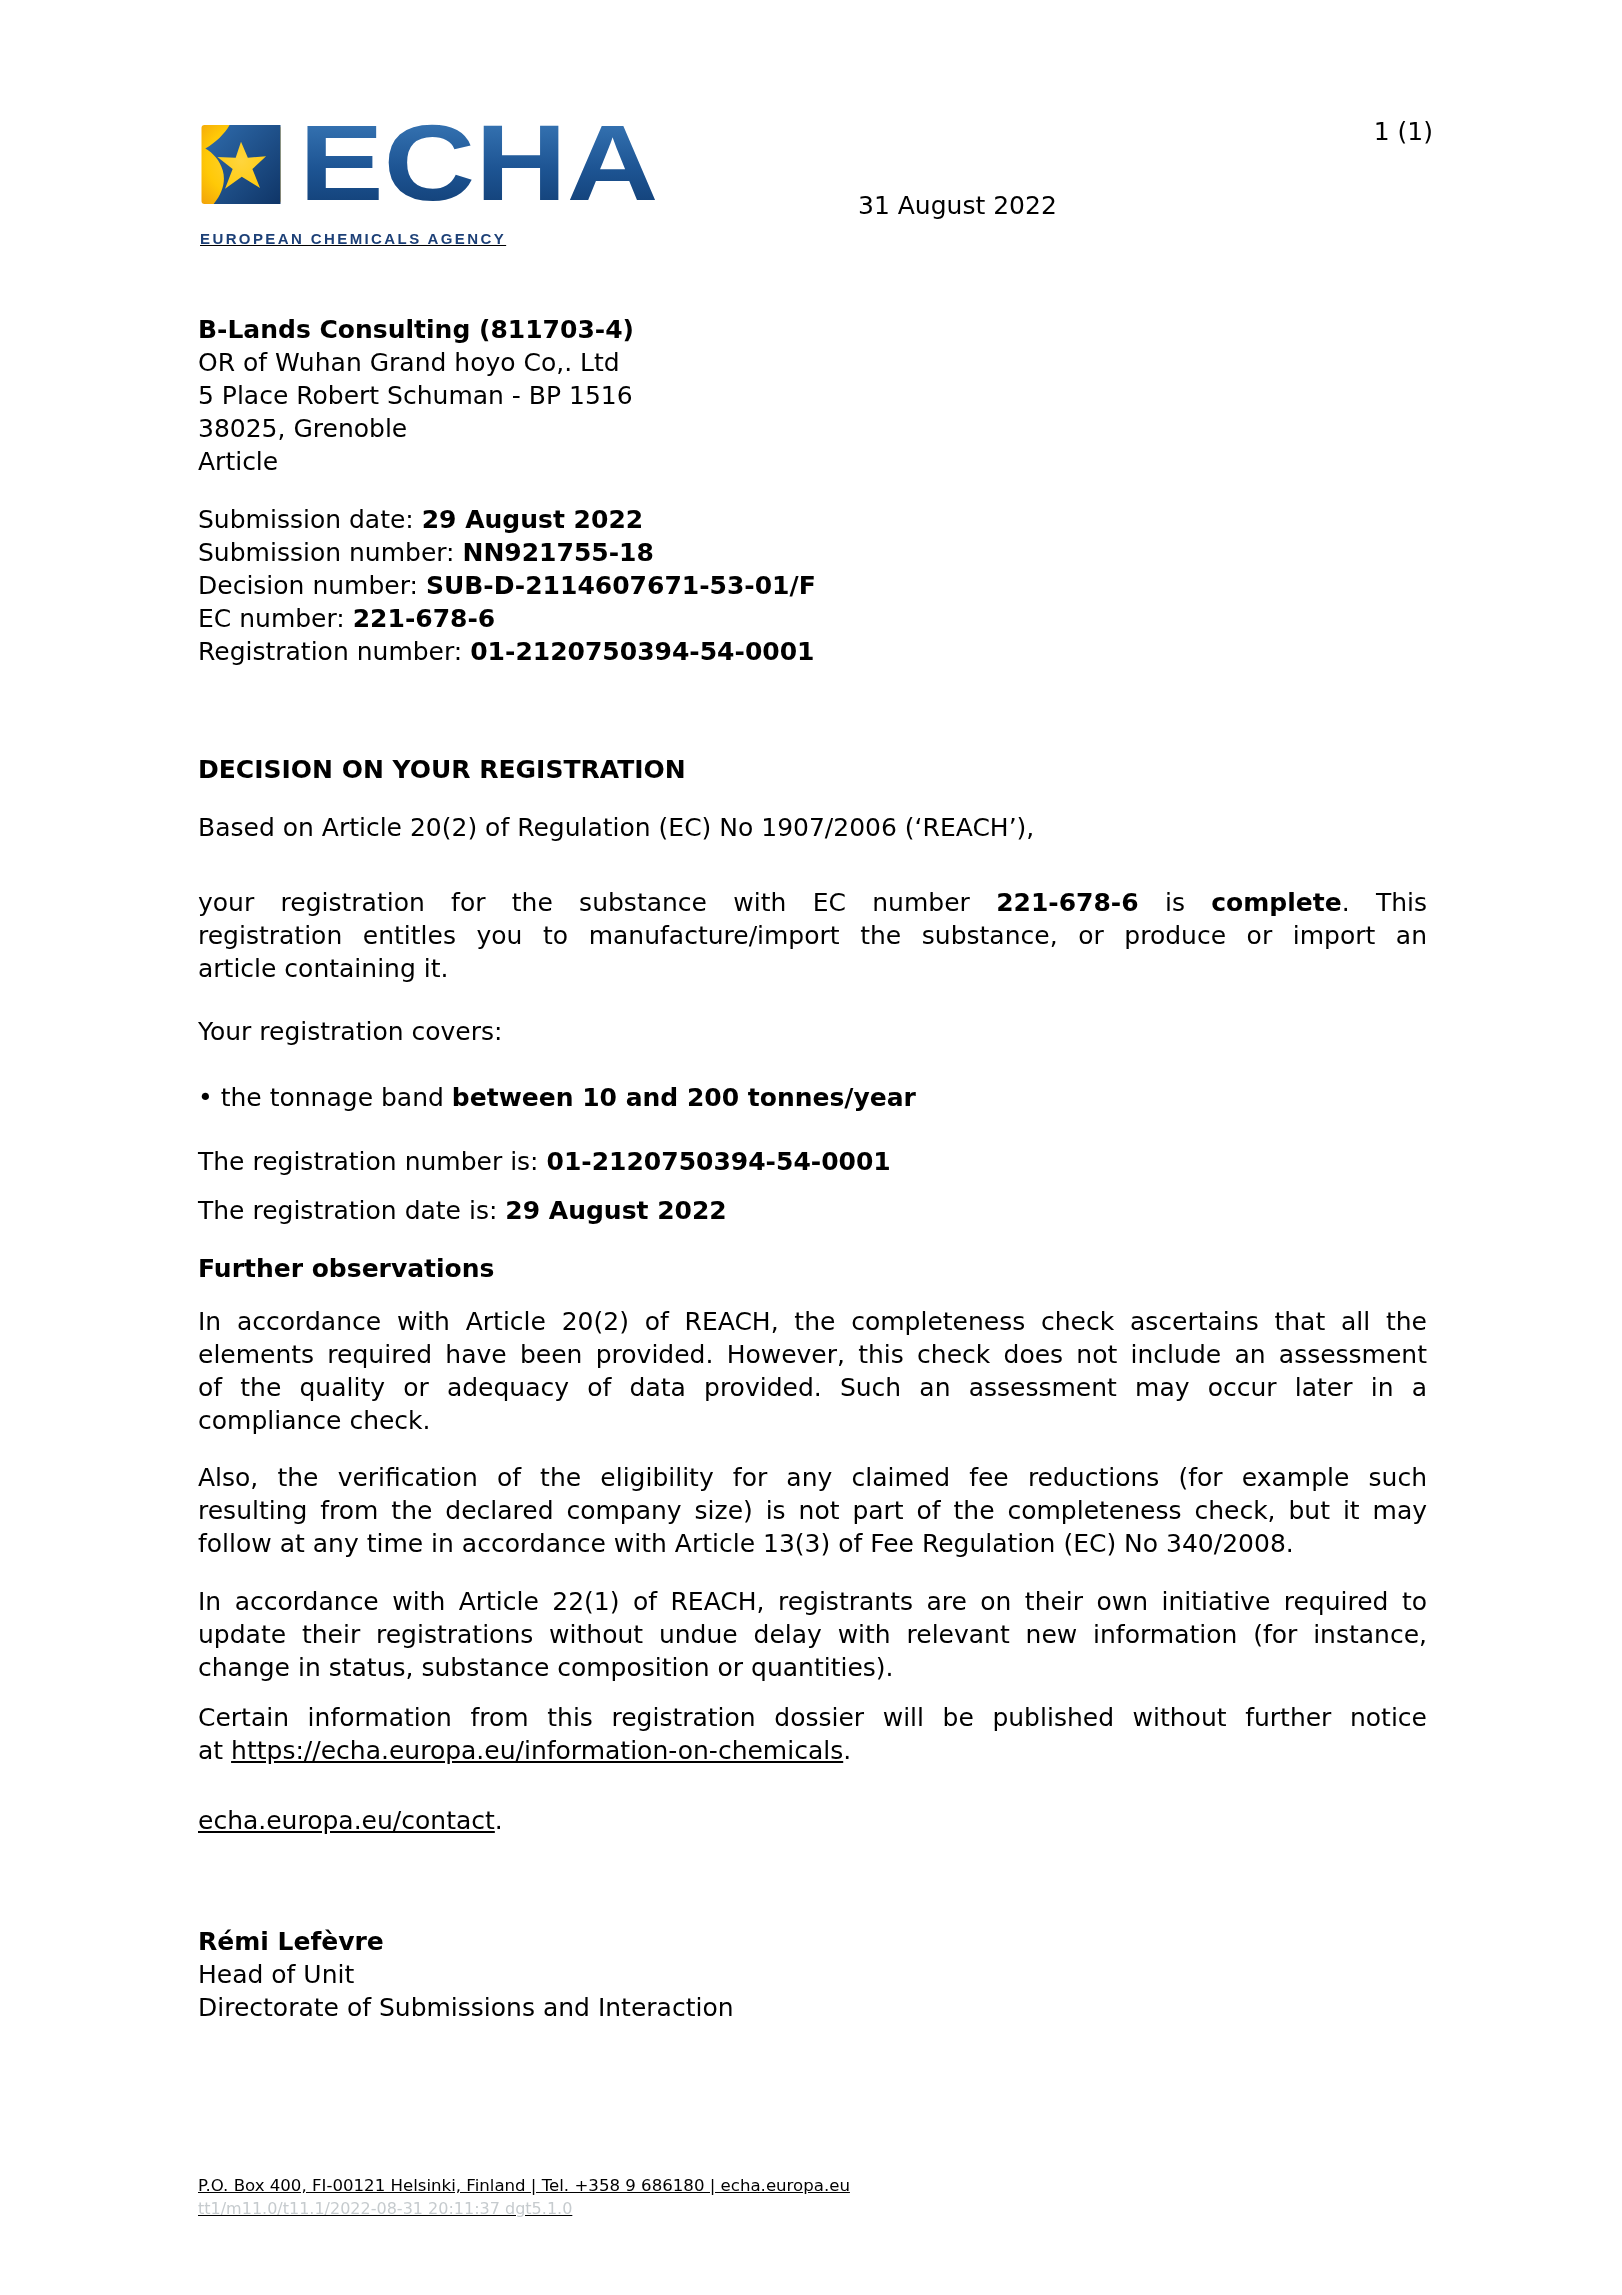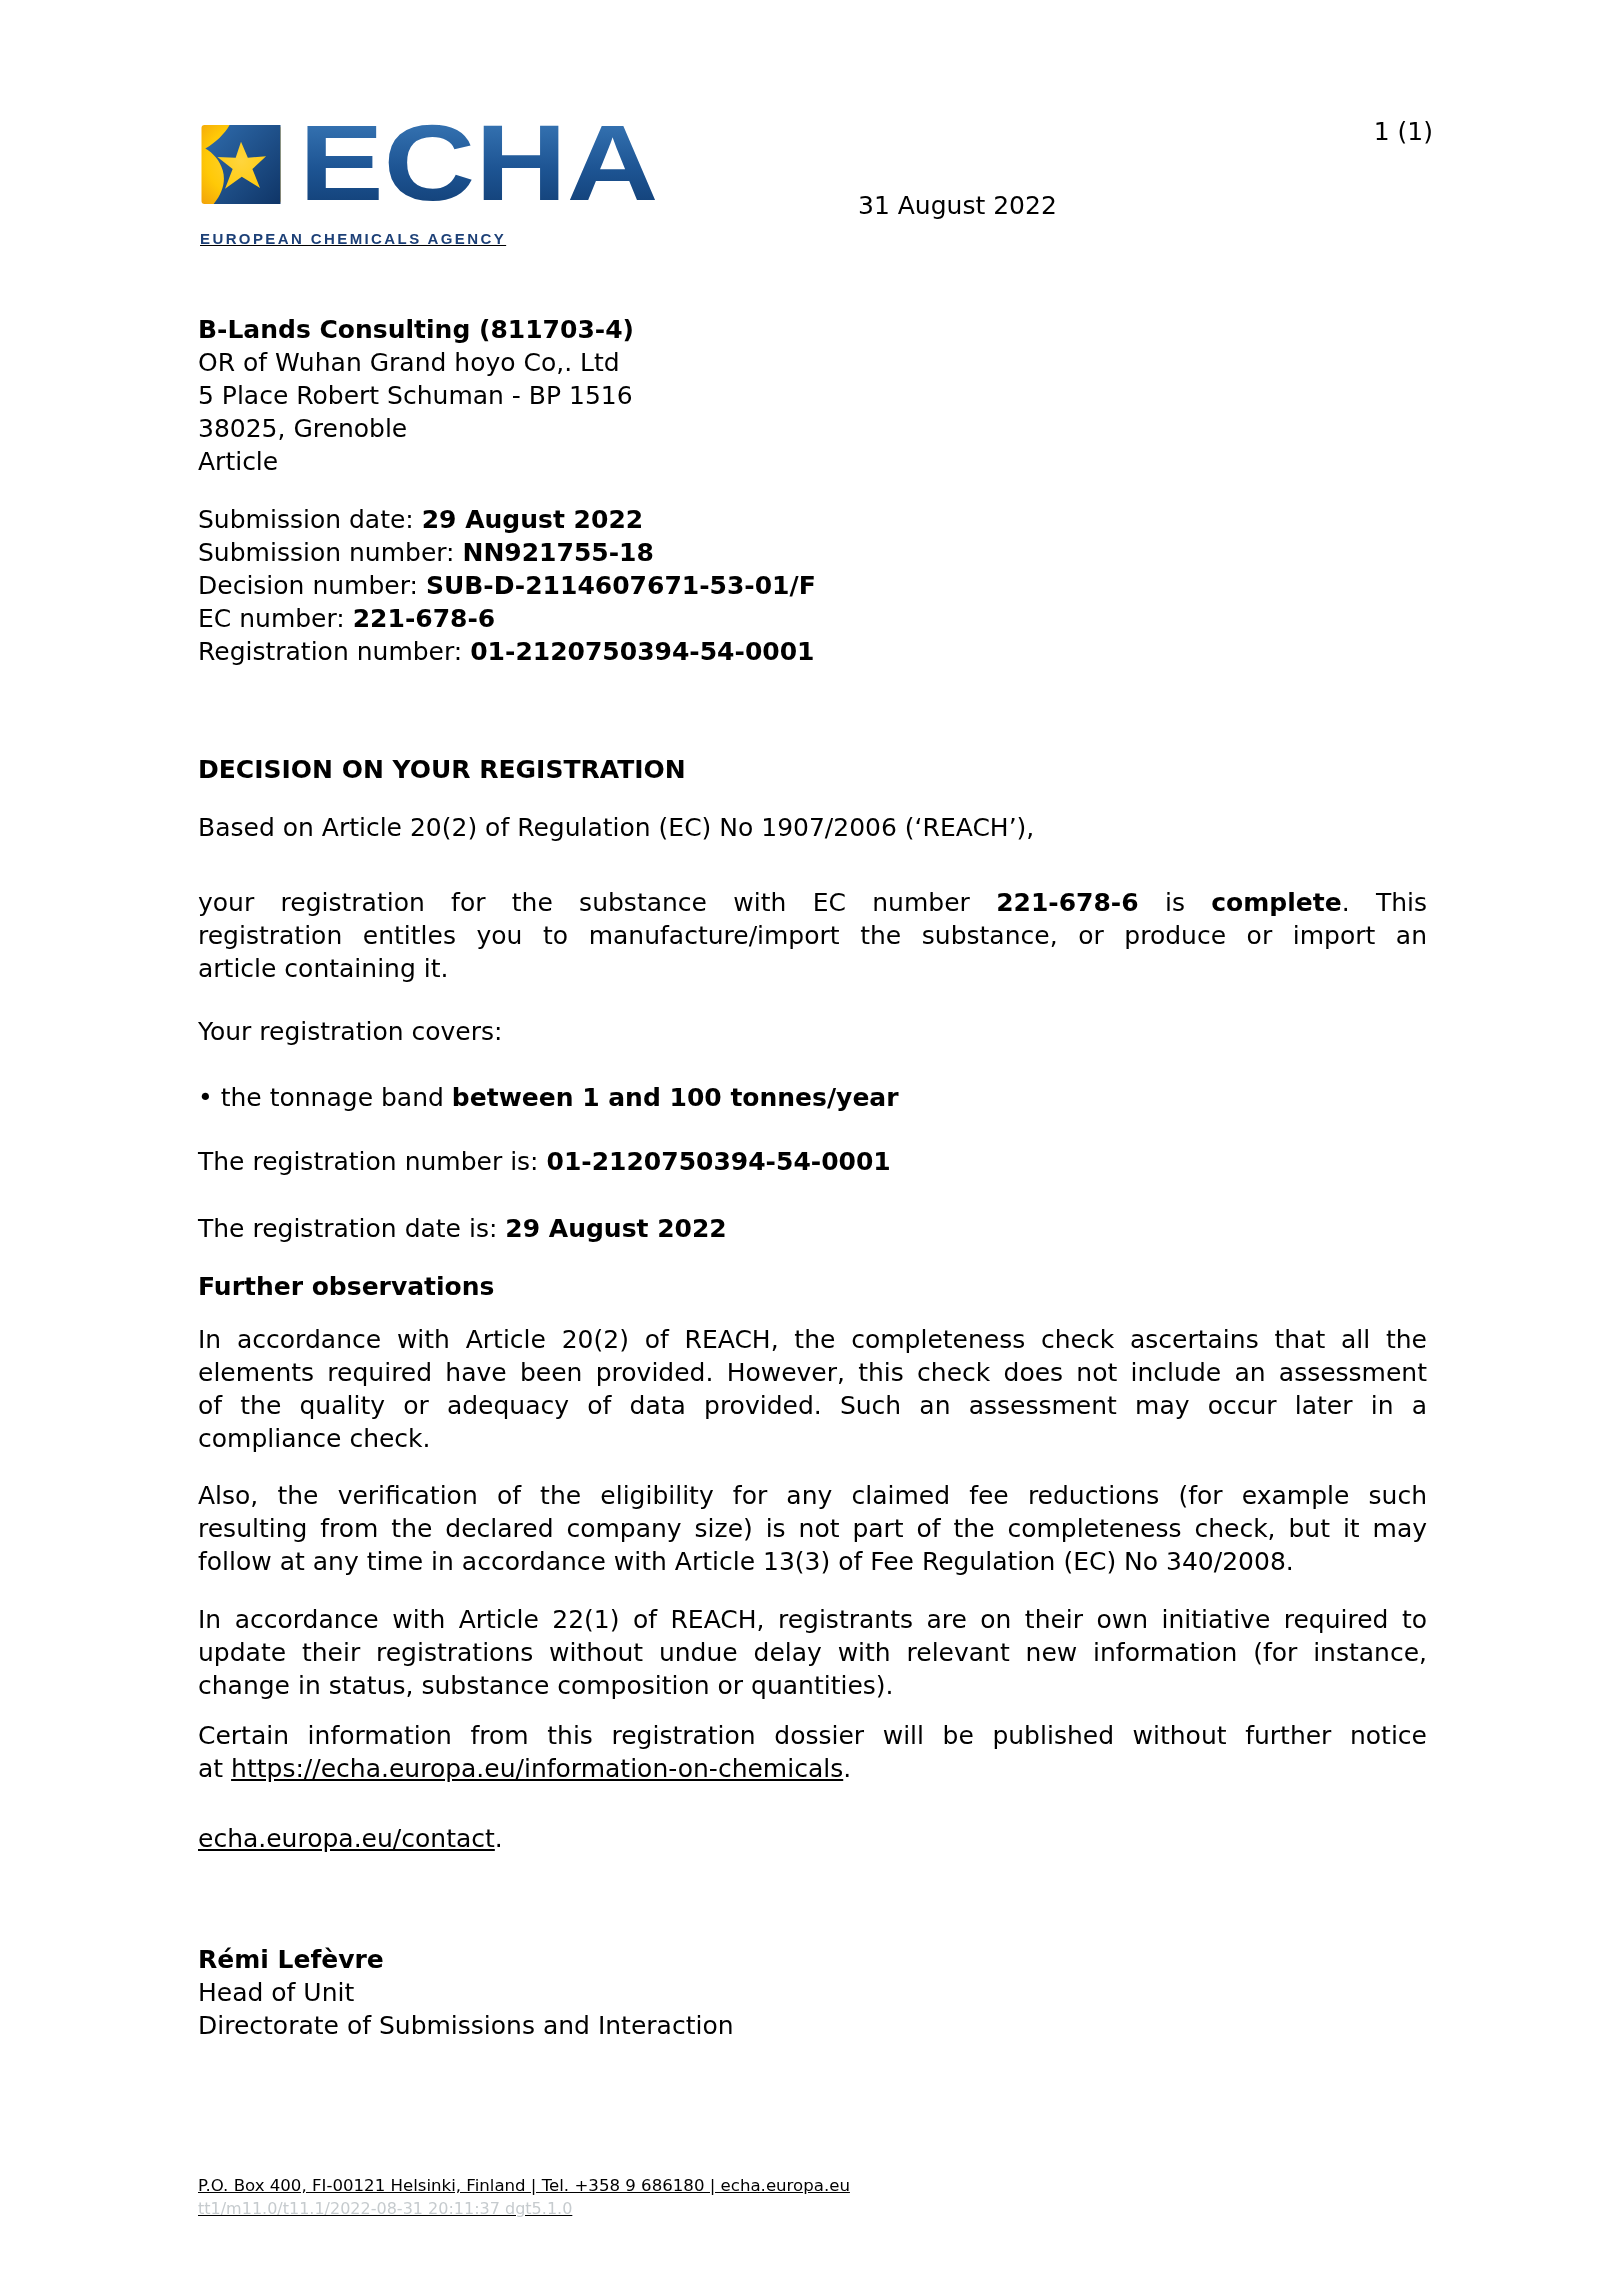--- a/index.html
+++ b/index.html
@@ -112,28 +112,28 @@
         <div class="tline just"><span>your registration for the substance with EC number </span><span class="b">221-678-6</span><span> is </span><span class="b">complete</span><span>. This</span></div>
         <div class="tline just"><span>registration entitles you to manufacture/import the substance, or produce or import an</span></div>
         <div class="tline"><span>article containing it.</span></div>
       </div>
 
     <div style="margin-top:30px;">
         <div class="tline"><span>Your registration covers:</span></div>
       </div>
 
     <div style="margin-top:33px;">
-        <div class="tline"><span>• the tonnage band </span><span class="b">between 1 and 100 tonnes/year</span></div>
+        <div class="tline"><span>• the tonnage band </span><span class="b">between 10 and 200 tonnes/year</span></div>
       </div>
 
     <div style="margin-top:31px;">
         <div class="tline"><span>The registration number is: </span><span class="b">01-2120750394-54-0001</span></div>
       </div>
 
-    <div style="margin-top:34px;">
+    <div style="margin-top:16px;">
         <div class="tline"><span>The registration date is: </span><span class="b">29 August 2022</span></div>
       </div>
 
     <div class="heading-line" style="margin-top:25px;">Further observations</div>
 
     <div style="margin-top:19.6px;">
         <div class="tline just"><span>In accordance with Article 20(2) of REACH, the completeness check ascertains that all the</span></div>
         <div class="tline just"><span>elements required have been provided. However, this check does not include an assessment</span></div>
         <div class="tline just"><span>of the quality or adequacy of data provided. Such an assessment may occur later in a</span></div>
         <div class="tline"><span>compliance check.</span></div>

